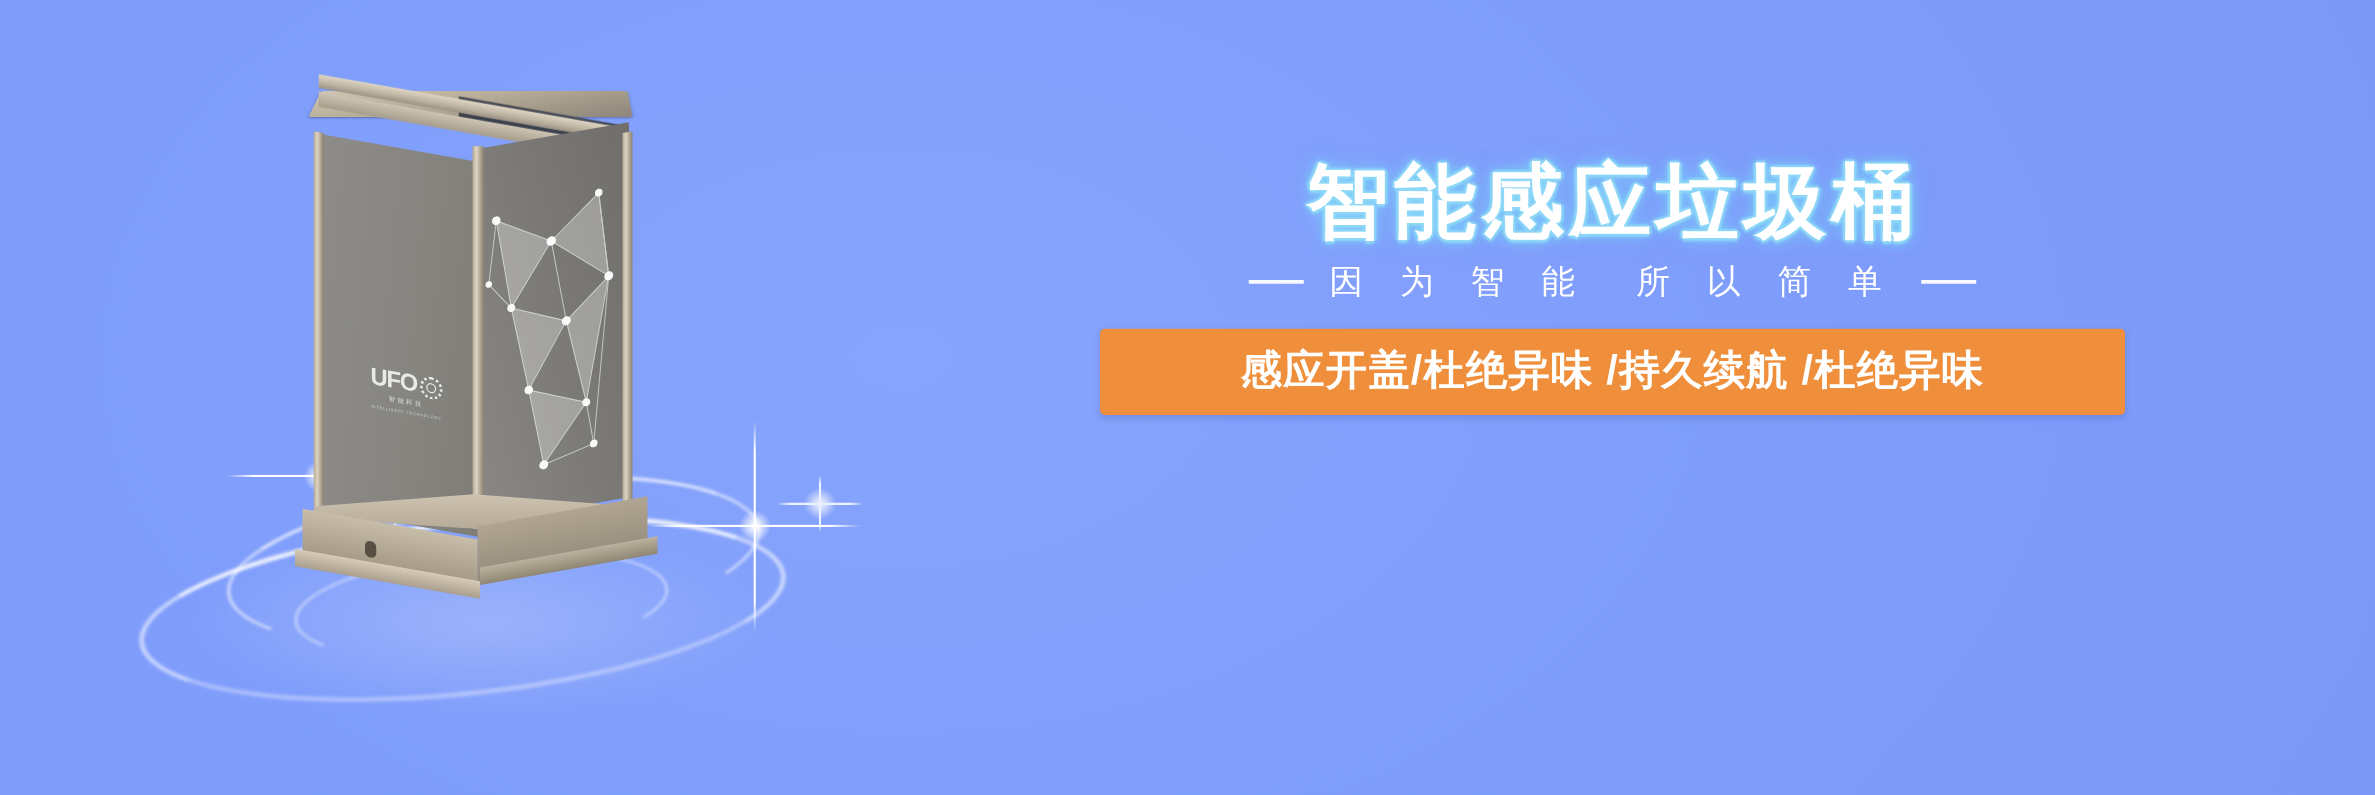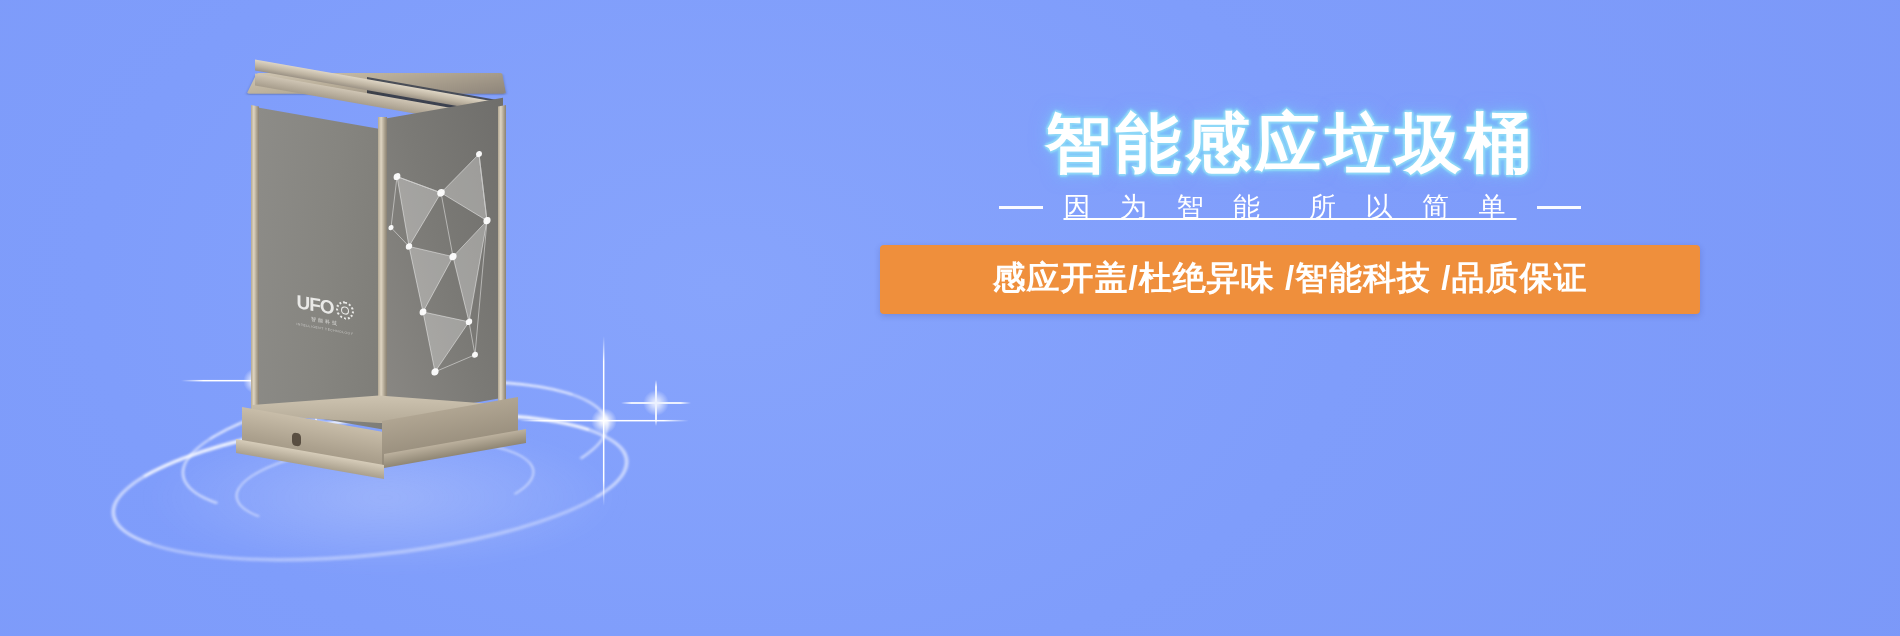--- a/index.html
+++ b/index.html
@@ -227,21 +227,21 @@
   }
   .logo-en {
     font-size: 3.2px; letter-spacing: .6px; margin-top: 3px; opacity: .7;
     line-height: 1.5;
   }
 
   
   .copy {
     position: absolute;
     left: 880px;
-    top: 108px;
+    top: 126px;
     width: 820px;
   }
 
   .title {
     font-size: 66px;
     font-weight: 700;
     color: #ffffff;
     letter-spacing: 4px;
     line-height: 1.08;
     text-align: center;
@@ -269,21 +269,20 @@
     height: 3px;
     background: #ffffff;
     opacity: .95;
   }
   .subtitle {
     font-size: 27px;
     color: #ffffff;
     letter-spacing: 11px;
     font-weight: 400;
     white-space: nowrap;
-    text-decoration: underline;
   }
 
   .features {
     display: block;
     background: #ef8f3c;
     color: #ffffff;
     font-size: 33px;
     font-weight: 700;
     letter-spacing: 1px;
     text-align: center;
@@ -402,17 +401,17 @@
   <div class="copy">
 
     <h1 class="title">智能感应垃圾桶</h1>
 
     <div class="subtitle-row">
       <span class="sub-rule"></span>
       <span class="subtitle">因 为 智 能　所 以 简 单</span>
       <span class="sub-rule"></span>
     </div>
 
-    <div class="features">感应开盖/杜绝异味 /智能科技 /品质保证</div>
+    <div class="features">感应开盖/杜绝异味 /持久续航 /杜绝异味</div>
 
   </div>
 
 </div>
 
 </body></html>

